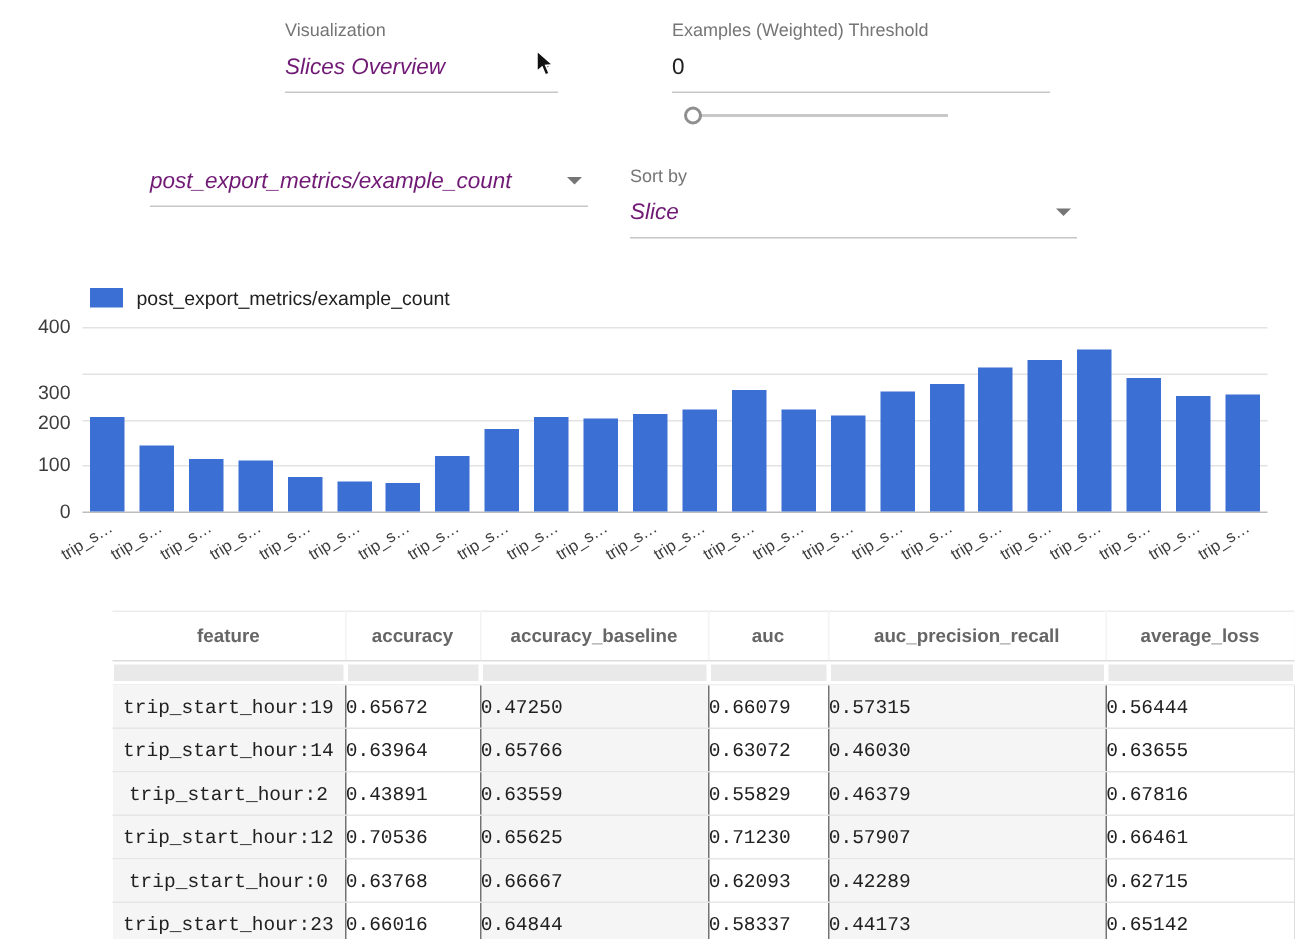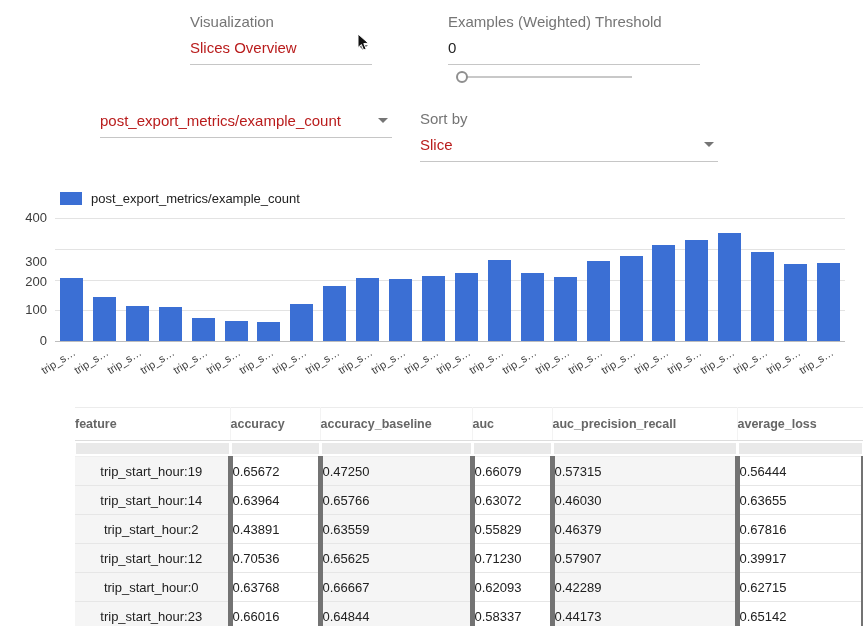--- a/index.html
+++ b/index.html
@@ -1,50 +1,50 @@
 <!DOCTYPE html>
 <html><head>
 <meta charset="utf-8">
 <style>
   html,body{margin:0;padding:0;}
   body{
     width:863px;height:626px;position:relative;background:#ffffff;
     font-family:"Liberation Sans",sans-serif;overflow:hidden;
   }
   .ctrl{position:absolute;}
-  .ctrl-label{font-size:15px;color:#757575;margin-bottom:7px;}
+  .ctrl-label{font-size:12px;color:#757575;margin-bottom:7px;}
   .ctrl-value-row{display:flex;justify-content:space-between;align-items:center;
     border-bottom:1px solid #c6c6c6;padding-bottom:7px;height:20px;}
-  .ctrl-value{font-size:15px;color:#b91c1c;white-space:nowrap;}
+  .ctrl-value{font-size:15px;color:#701a75;white-space:nowrap;font-style:italic;}
   .dd-arrow{width:0;height:0;border-left:5px solid transparent;border-right:5px solid transparent;
     border-top:5px solid #757575;margin-right:4px;flex:none;}
   .threshold-input{border:none;outline:none;font-size:15px;color:#1f1f1f;width:100%;
     font-family:"Liberation Sans",sans-serif;padding:0;background:transparent;}
   .slider{position:absolute;left:455px;top:70px;width:177px;height:14px;}
   .slider-track{position:absolute;top:6px;left:6px;right:0;height:2px;background:#c8c8c8;}
   .slider-thumb{position:absolute;top:1px;left:1px;width:8px;height:8px;border:2px solid #8f8f8f;
     border-radius:50%;background:#fff;}
   .legend{position:absolute;left:60px;top:191px;display:flex;align-items:center;gap:9px;}
   .legend-swatch{width:22px;height:13px;background:#3b6fd4;}
   .legend-label{font-size:13px;color:#212121;}
   .chart-area{position:absolute;left:55px;top:218px;width:790px;height:123px;}
   .gridline{position:absolute;left:0;width:100%;height:1px;background:#e3e3e3;}
   .gridline.baseline{background:#bdbdbd;}
   .ytick{position:absolute;left:-48px;width:40px;text-align:right;font-size:13px;color:#3c3c3c;}
   .bar{position:absolute;bottom:0;}
   .xtick{position:absolute;top:128px;width:60px;text-align:right;font-size:11px;color:#3c3c3c;
     transform:rotate(-32deg);transform-origin:100% 0;white-space:nowrap;}
   .metrics-table{position:absolute;left:75px;top:407px;width:788px;border-collapse:collapse;
     font-size:13px;color:#212121;border-top:1px solid #ececec;table-layout:fixed;}
-  .metrics-table th{font-size:12.5px;color:#666;font-weight:bold;height:32px;text-align:left;
+  .metrics-table th{font-size:12.5px;color:#666;font-weight:bold;height:32px;text-align:center;
     border-bottom:1px solid #dcdcdc;border-right:1px solid #f3f3f3;padding:0;overflow:hidden;}
   .metrics-table tr.filter-row td{padding:2px 1px;border-bottom:1px solid #efefef;border-right:1px solid #fff;}
   .filter-box{height:11px;background:#e9e9e9;}
-  .metrics-table tbody td{height:28px;border-bottom:1px solid #e6e6e6;border-right:5px solid #737373;
-    padding:0;overflow:hidden;white-space:nowrap;}
+  .metrics-table tbody td{height:28px;border-bottom:1px solid #e6e6e6;border-right:1px solid #737373;
+    padding:0;overflow:hidden;white-space:nowrap;font-family:Liberation Mono, monospace;}
   .metrics-table tbody td.num{text-align:left;padding-right:22px;}
   .metrics-table tbody td.feat{text-align:center;}
   .metrics-table .shade{background:#f5f5f5;}
 </style>
 </head>
 <body>
 
 <div class="ctrl" style="left:190px;top:13px;width:182px;">
   <div class="ctrl-label">Visualization</div>
   <div class="ctrl-value-row">
@@ -212,21 +212,21 @@
         <td class="num">0.55829</td>
         <td class="num shade">0.46379</td>
         <td class="num">0.67816</td>
       </tr>
       <tr>
         <td class="feat shade">trip_start_hour:12</td>
         <td class="num">0.70536</td>
         <td class="num shade">0.65625</td>
         <td class="num">0.71230</td>
         <td class="num shade">0.57907</td>
-        <td class="num">0.39917</td>
+        <td class="num">0.66461</td>
       </tr>
       <tr>
         <td class="feat shade">trip_start_hour:0</td>
         <td class="num">0.63768</td>
         <td class="num shade">0.66667</td>
         <td class="num">0.62093</td>
         <td class="num shade">0.42289</td>
         <td class="num">0.62715</td>
       </tr>
       <tr>

